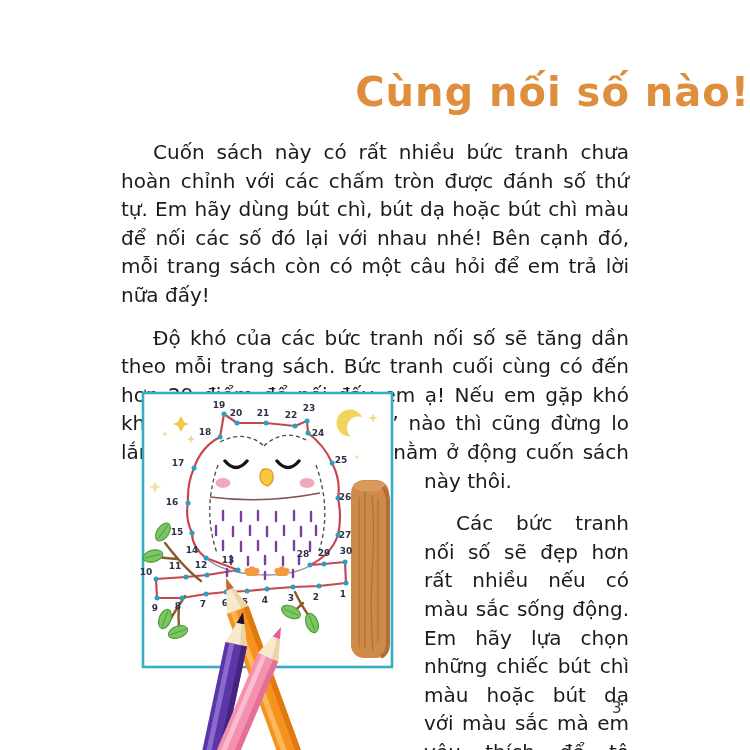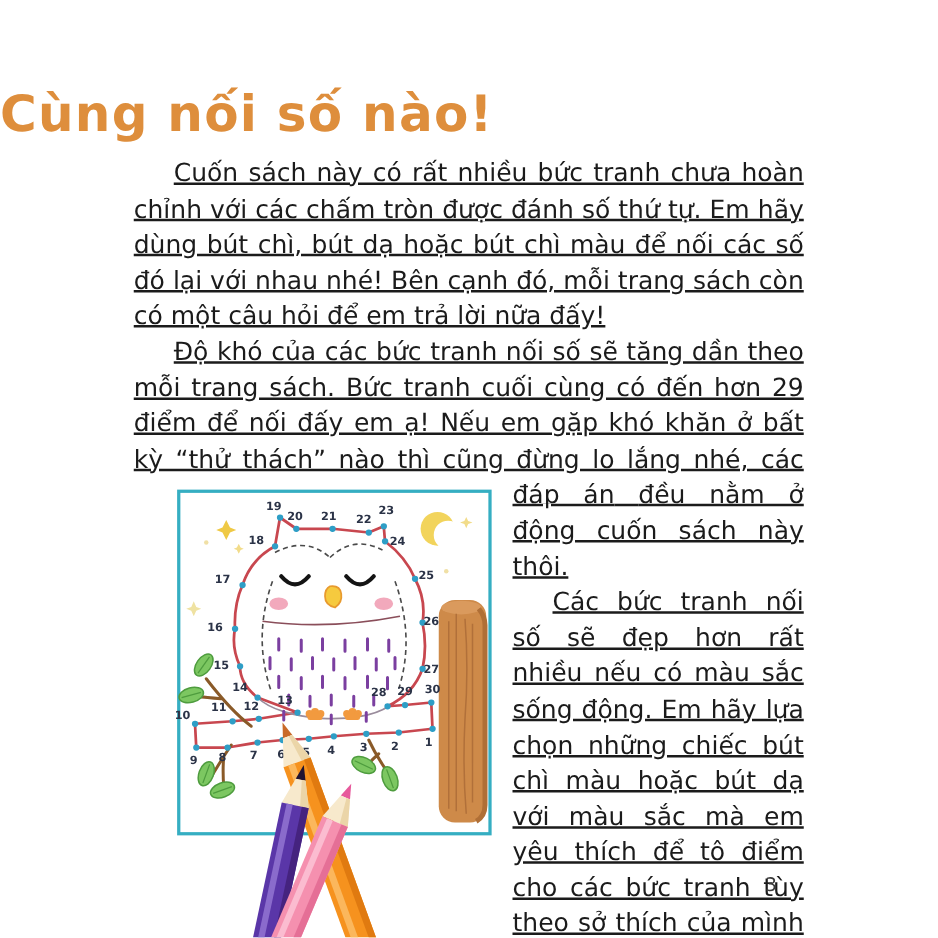--- a/index.html
+++ b/index.html
@@ -1,23 +1,23 @@
 <!DOCTYPE html>
 <html><head>
 <meta charset="utf-8">
 <style>
   html,body{margin:0;padding:0;}
   body{width:750px;height:750px;background:#ffffff;position:relative;overflow:hidden;
        font-family:"DejaVu Sans",sans-serif;color:#1b1b1b;}
-  .title{position:absolute;top:42px;left:0;right:0;text-align:left;
+  .title{position:absolute;top:42px;left:0;right:0;text-align:right;
          font-family:"DejaVu Sans",sans-serif;font-size:40px;font-weight:800;
          color:#DE8E3C;letter-spacing:1px;}
   .content{position:absolute;left:107px;top:124px;width:536px;
            font-size:20px;line-height:28.6px;text-align:justify;}
-  .content p{margin:0;text-indent:32px;text-decoration:underline;}
+  .content p{margin:14px;text-indent:32px;}
   .illu-spacer{float:left;width:303px;height:372px;}
   .illu{position:absolute;left:115px;top:385px;width:300px;height:365px;}
   .dot-label{font:bold 9px "DejaVu Sans",sans-serif;fill:#2b3347;}
   .pagenum{position:absolute;left:612px;top:699px;font-size:15px;color:#3a3a3a;}
 </style>
 </head>
 <body>
 
 <h1 class="title">Cùng nối số nào!</h1>
 

